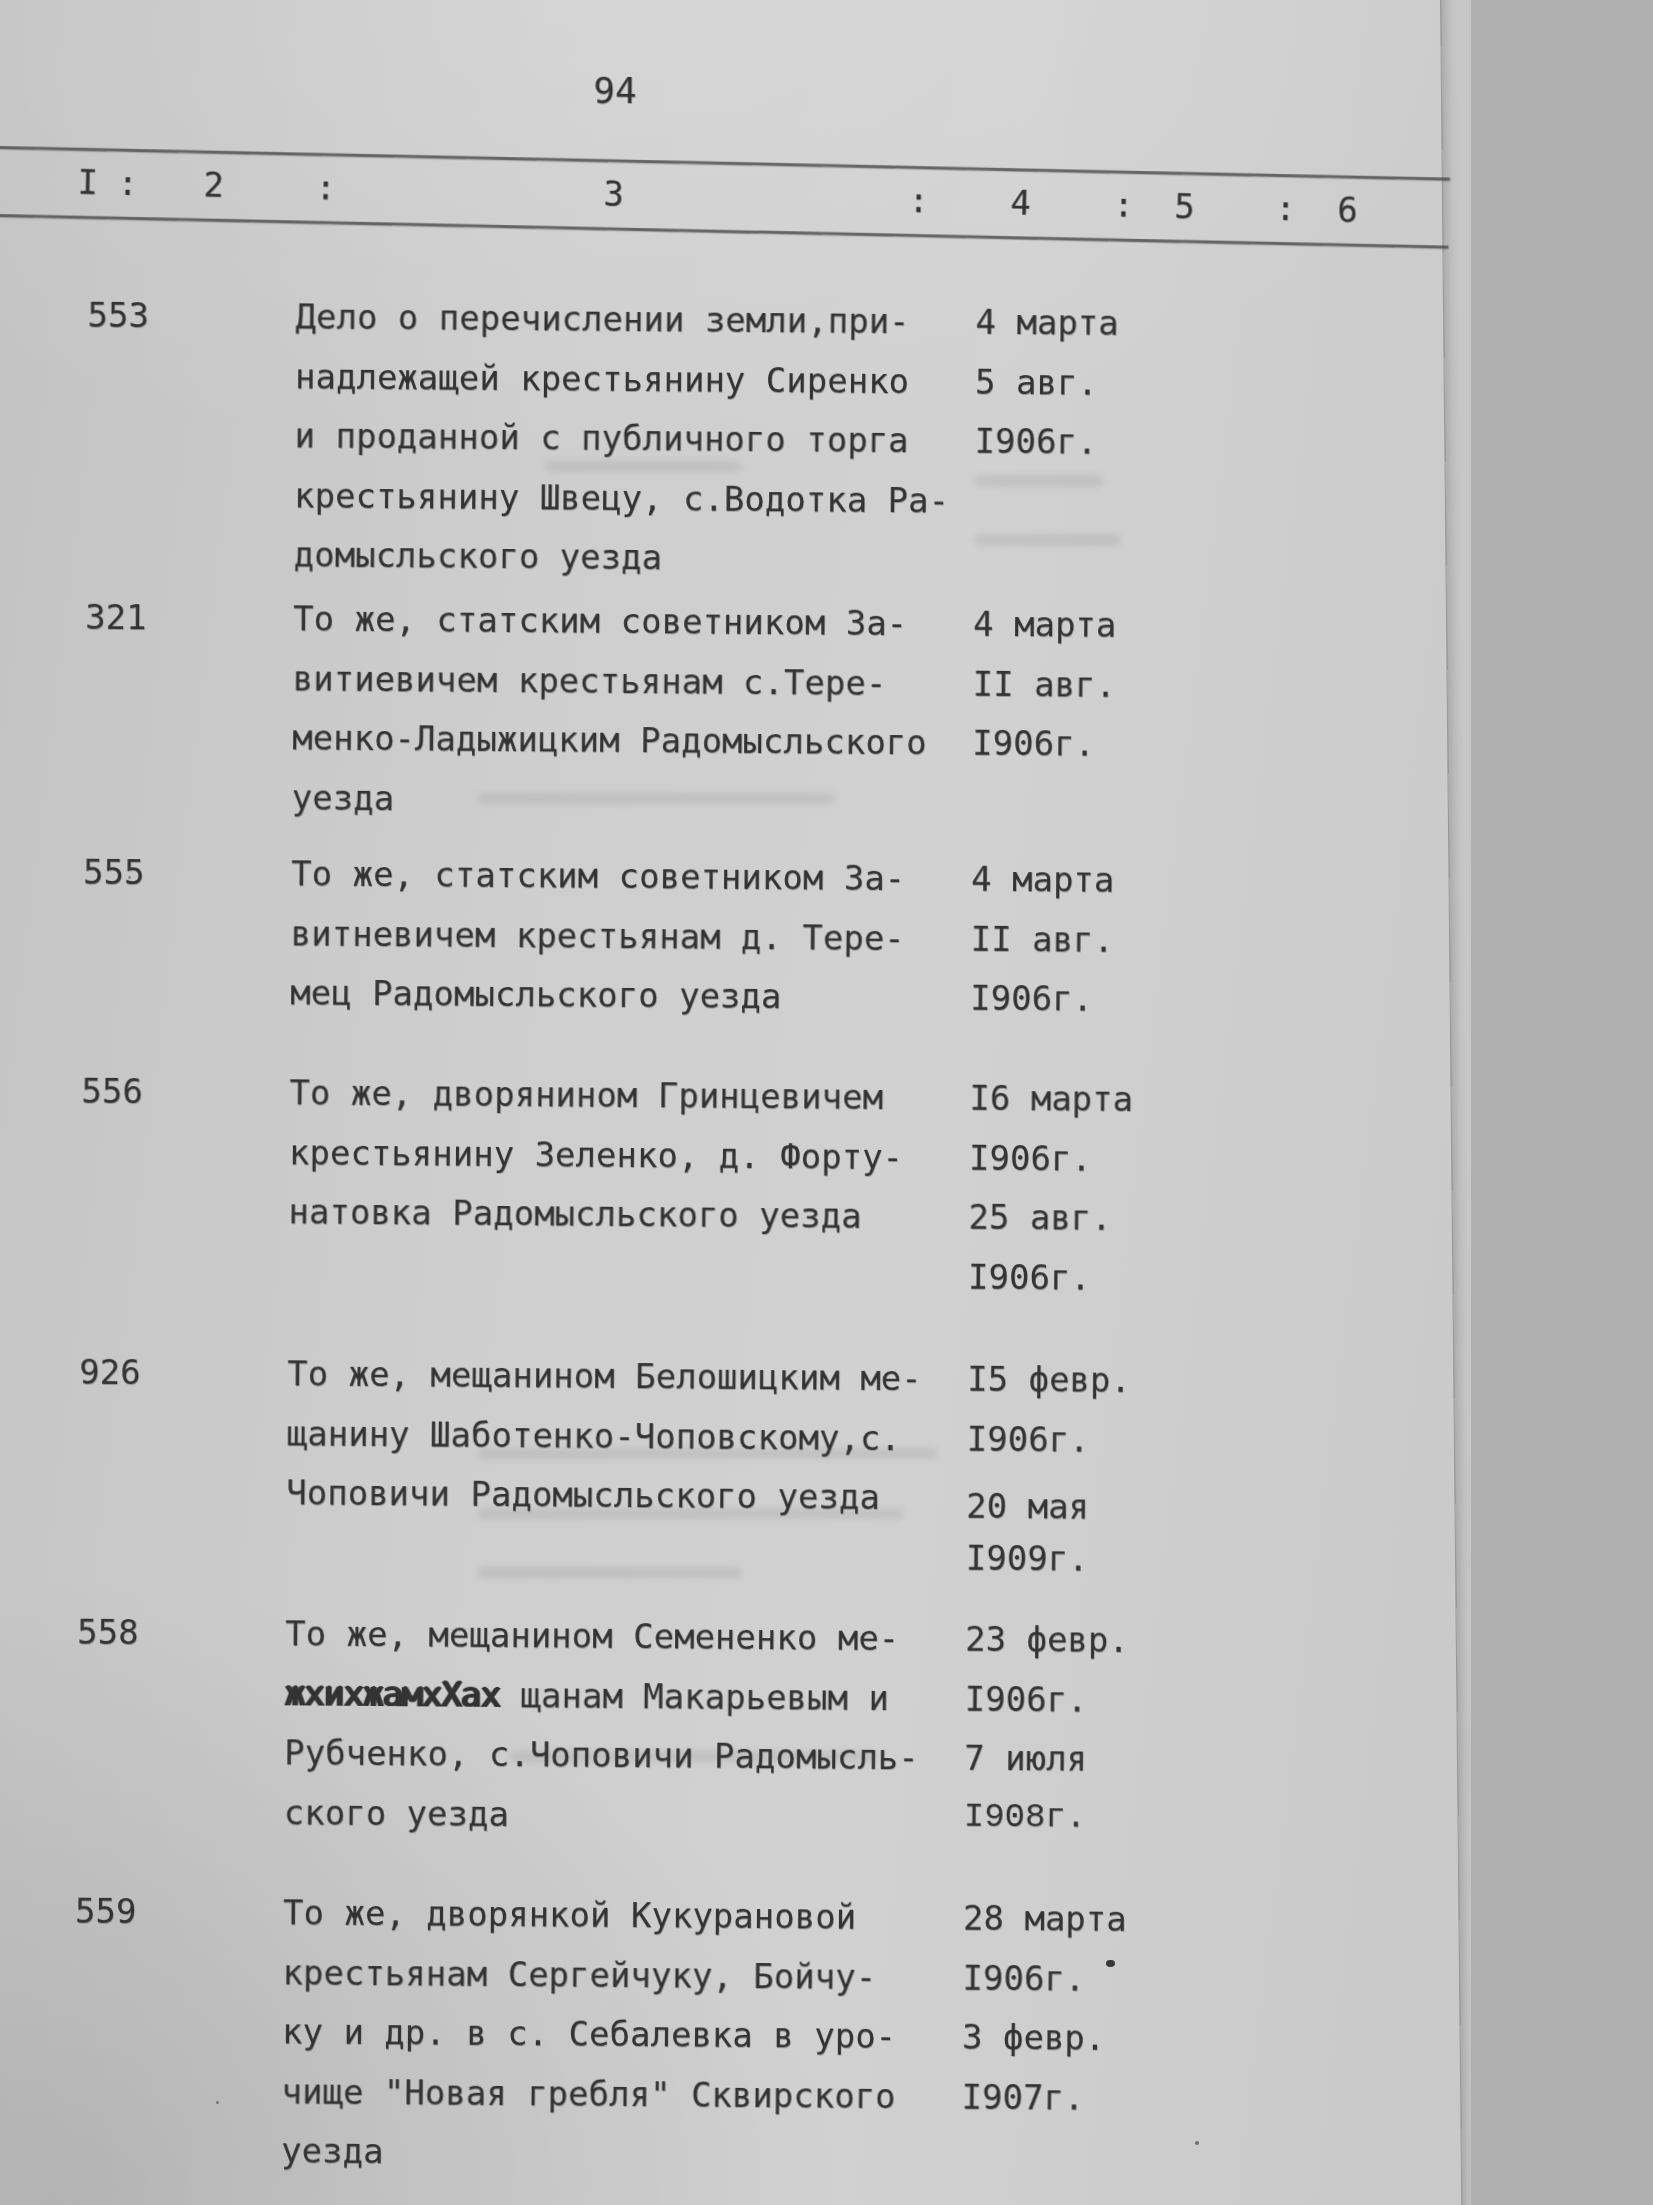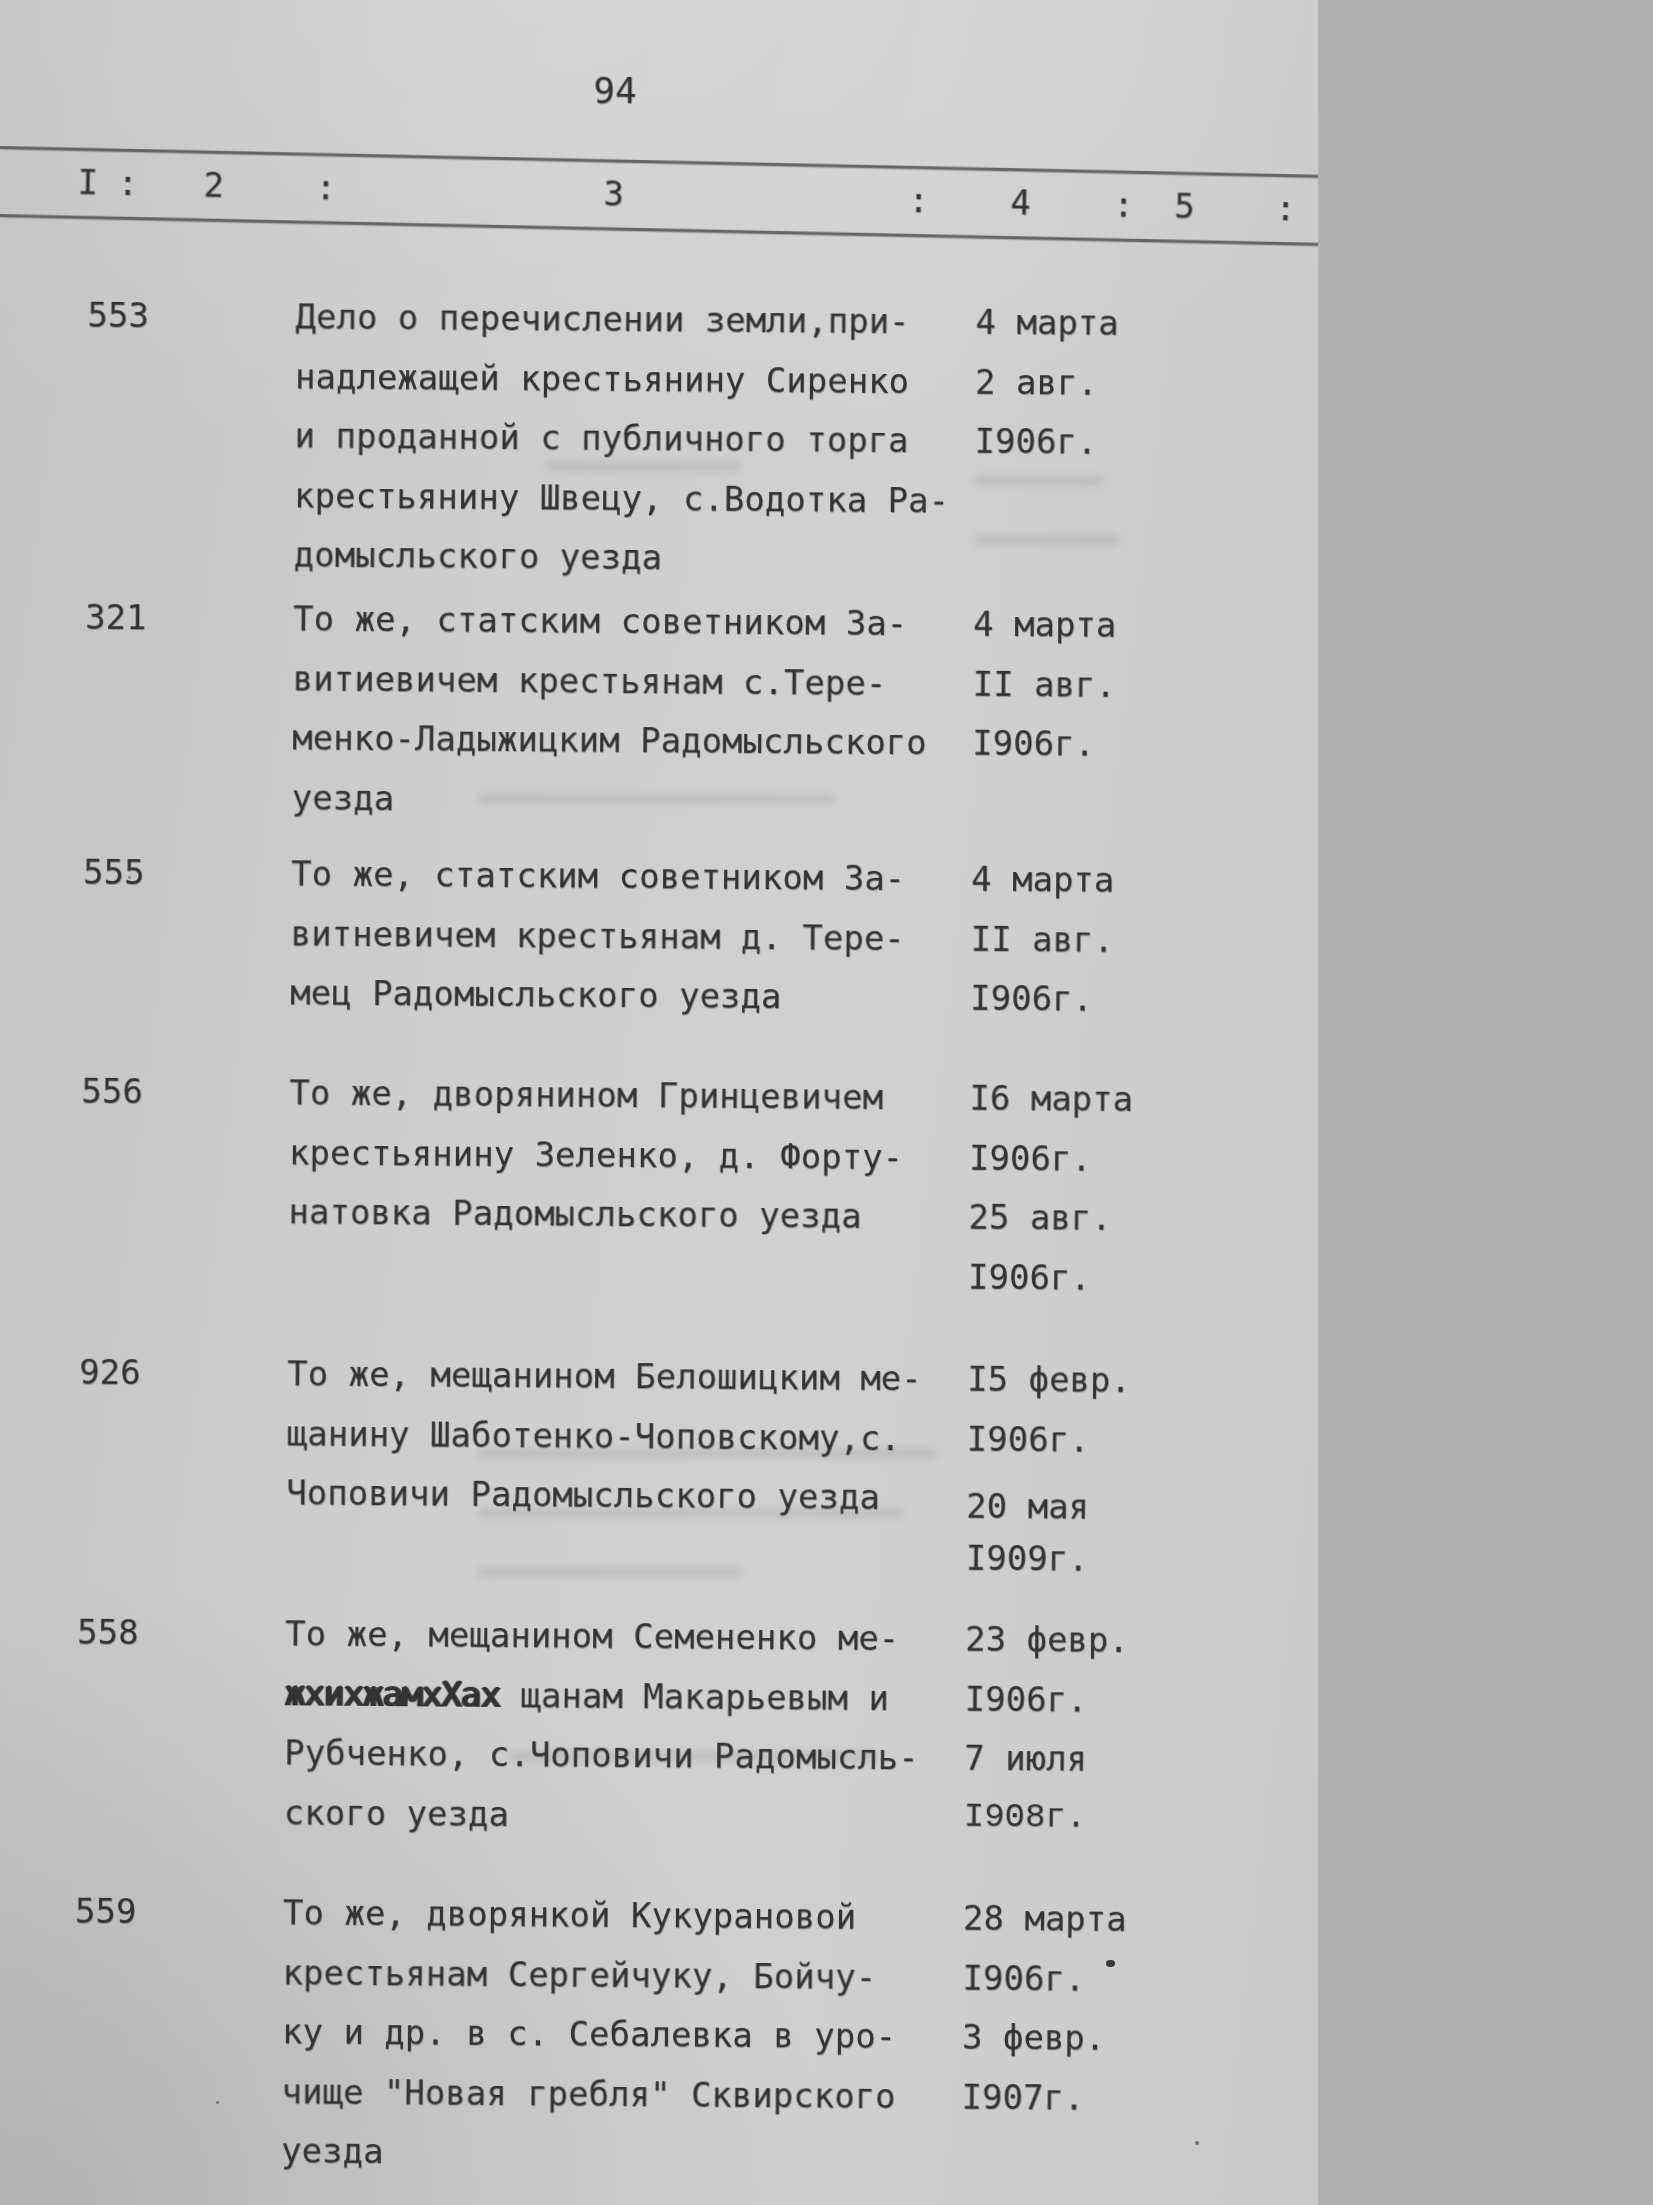--- a/index.html
+++ b/index.html
@@ -1,17 +1,17 @@
 <!DOCTYPE html>
 <html style="font-size:13.6px"><head>
 <meta charset="utf-8">
 <style>
   html,body{margin:0;padding:0;background:#b0b0b0;}
   .screen{
-    position:relative;width:1318px;height:2205px;overflow:hidden;
+    position:relative;width:1471px;height:2205px;overflow:hidden;
     background:
       radial-gradient(1361px 681px at 40% 0%, rgba(255,255,255,.16), rgba(255,255,255,0) 70%),
       radial-gradient(1276px 1021px at 4% 100%, rgba(0,0,0,.11), rgba(0,0,0,0) 62%),
       linear-gradient(97deg,#c3c3c3,#cecece 35%,#d1d1d1 60%,#c9c9c9);
     font-family:"DejaVu Sans Mono","Liberation Mono",monospace;
     color:#333;
   }
   .backing{
     position:absolute;left:1440px;top:-8.5px;width:272px;height:2229px;
     transform:rotate(-0.55deg);transform-origin:0 0;
@@ -79,21 +79,21 @@
         <span class="hcol" style="left: 1339px;">6</span>
       </div>
 
     <div id="entries">
 
     <div class="entry" style="top: 294px;">
           <span class="case-number">553</span>
           <div class="body-line" style="top: 0px;">Дело о перечислении земли,при-</div>
           <div class="date-line" style="top: 0px;">4 марта</div>
           <div class="body-line" style="top: 60px;">надлежащей крестьянину Сиренко</div>
-          <div class="date-line" style="top: 60px;">2 авг.</div>
+          <div class="date-line" style="top: 60px;">5 авг.</div>
           <div class="body-line" style="top: 119px;">и проданной с публичного торга</div>
           <div class="date-line" style="top: 119px;">I906г.</div>
           <div class="body-line" style="top: 179px;">крестьянину Швецу, с.Водотка Ра-</div>
           <div class="body-line" style="top: 238px;">домысльского уезда</div>
         </div>
         <div class="entry" style="top: 596px;">
           <span class="case-number">321</span>
           <div class="body-line" style="top: 0px;">То же, статским советником За-</div>
           <div class="date-line" style="top: 0px;">4 марта</div>
           <div class="body-line" style="top: 60px;">витиевичем крестьянам с.Тере-</div>

